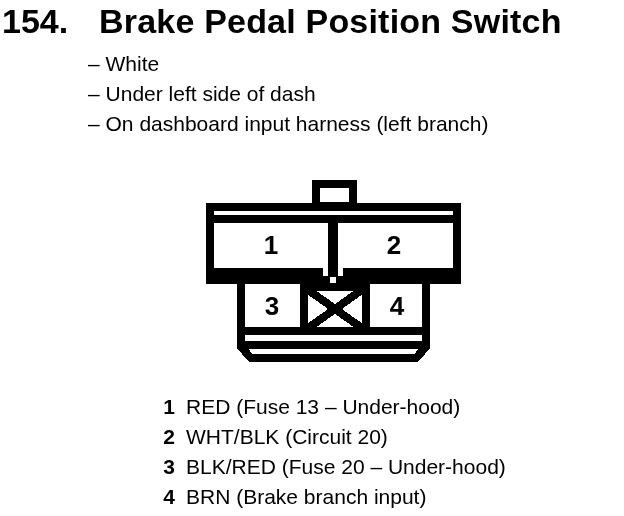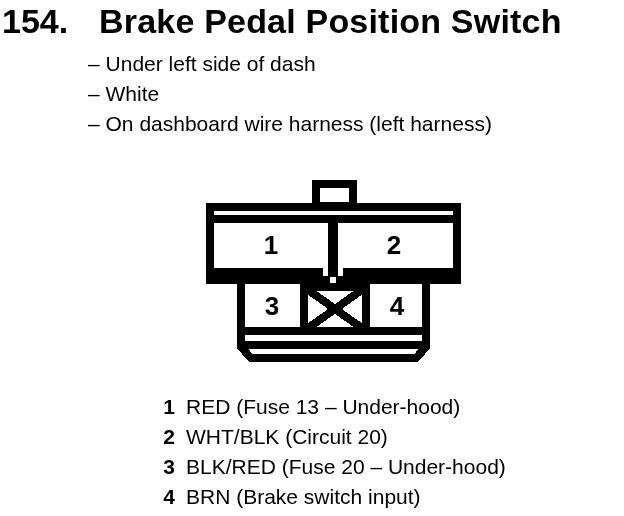--- a/index.html
+++ b/index.html
@@ -84,23 +84,23 @@
 <body>
 
 <div class="page">
 
   <div class="title-row">
     <span class="title-num">154.</span>
     <span class="title-text">Brake Pedal Position Switch</span>
   </div>
 
   <div class="details">
+    <div class="detail-line"><span>–</span>&nbsp;<span>White</span></div>
     <div class="detail-line"><span>–</span>&nbsp;<span>Under left side of dash</span></div>
-    <div class="detail-line"><span>–</span>&nbsp;<span>White</span></div>
-    <div class="detail-line"><span>–</span>&nbsp;<span>On dashboard wire harness (left harness)</span></div>
+    <div class="detail-line"><span>–</span>&nbsp;<span>On dashboard input harness (left branch)</span></div>
   </div>
 
   <svg class="connector-svg" width="624" height="516" viewBox="0 0 624 516" shape-rendering="crispEdges">
 
     <rect x="316" y="184" width="37" height="22" fill="#ffffff" stroke="#000000" stroke-width="8"></rect>
 
     <rect x="210" y="207" width="247" height="73" fill="#ffffff" stroke="#000000" stroke-width="8"></rect>
     <line x1="208" y1="219" x2="459" y2="219" stroke="#000000" stroke-width="8"></line>
     <line x1="208" y1="272" x2="459" y2="272" stroke="#000000" stroke-width="8"></line>
 
@@ -131,17 +131,17 @@
     <div class="legend-row">
       <span class="legend-pin">2</span>
       <span class="legend-desc">WHT/BLK (Circuit 20)</span>
     </div>
     <div class="legend-row">
       <span class="legend-pin">3</span>
       <span class="legend-desc">BLK/RED (Fuse 20 – Under-hood)</span>
     </div>
     <div class="legend-row">
       <span class="legend-pin">4</span>
-      <span class="legend-desc">BRN (Brake switch input)</span>
+      <span class="legend-desc">BRN (Brake branch input)</span>
     </div>
   </div>
 
 </div>
 
 </body></html>

